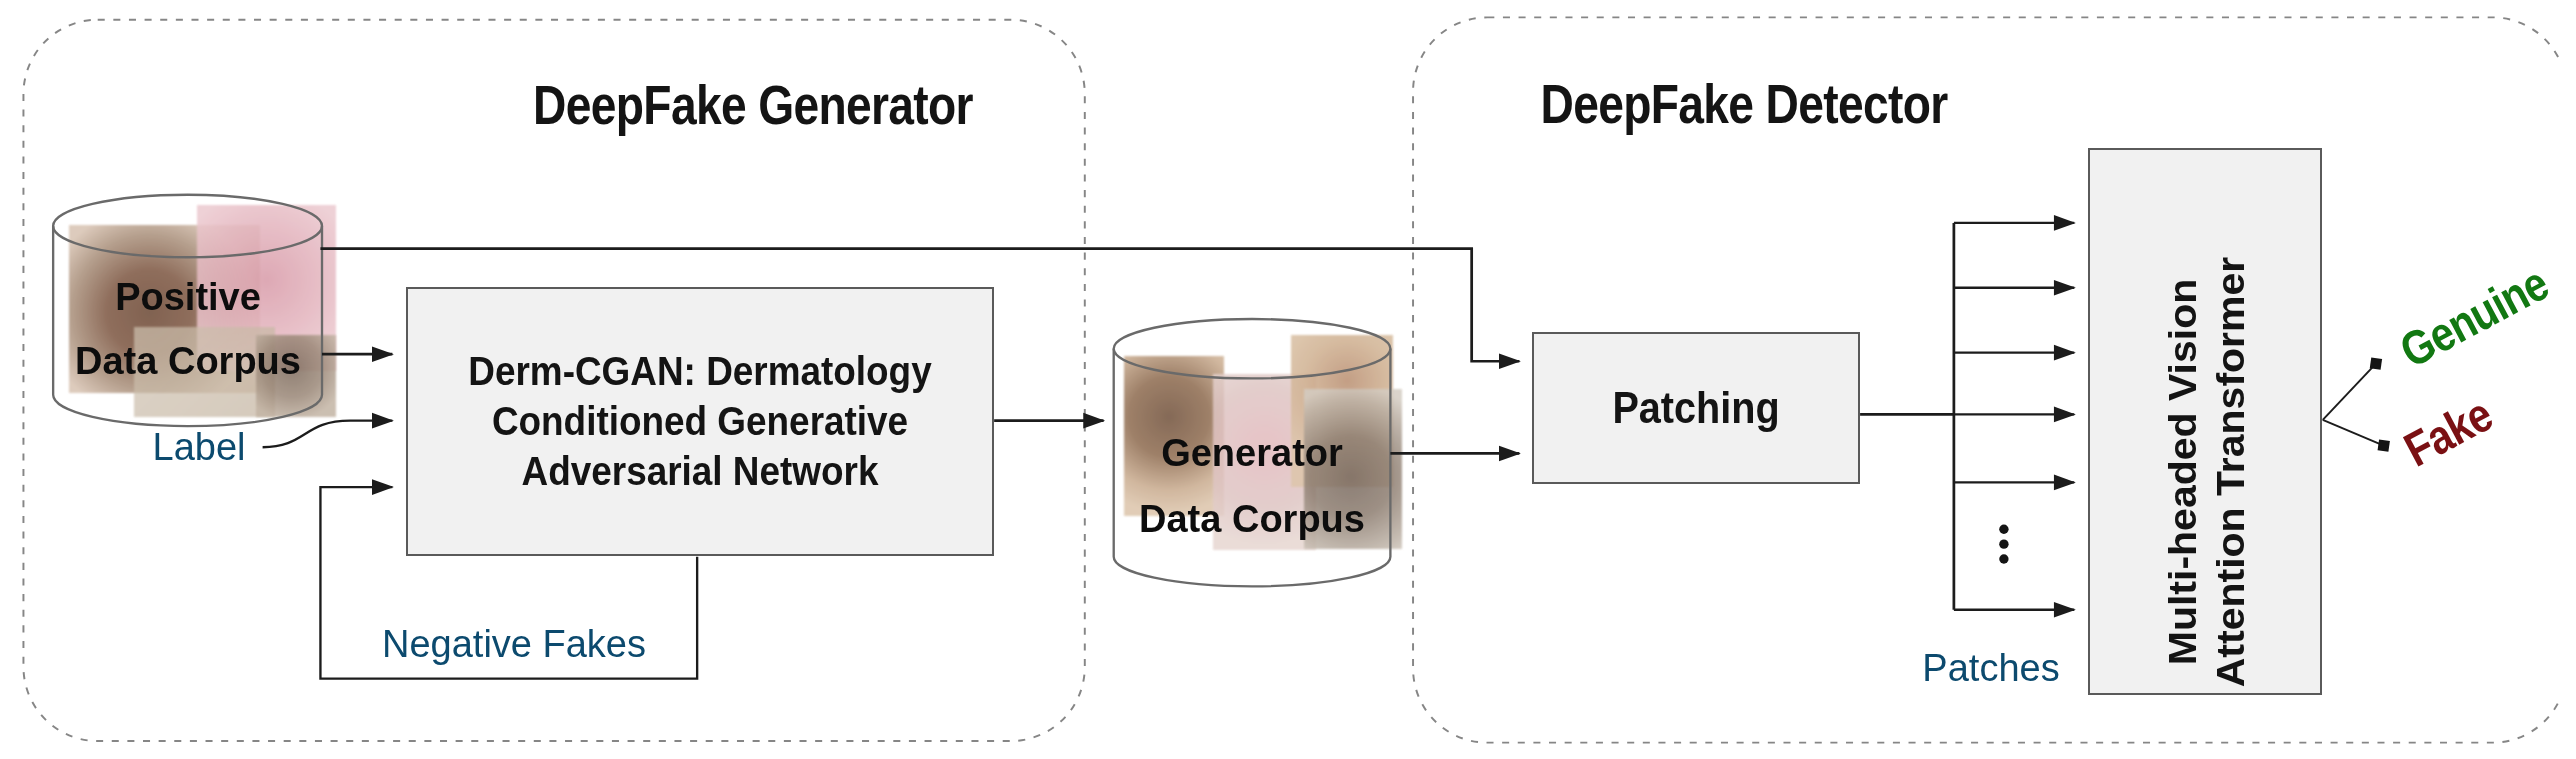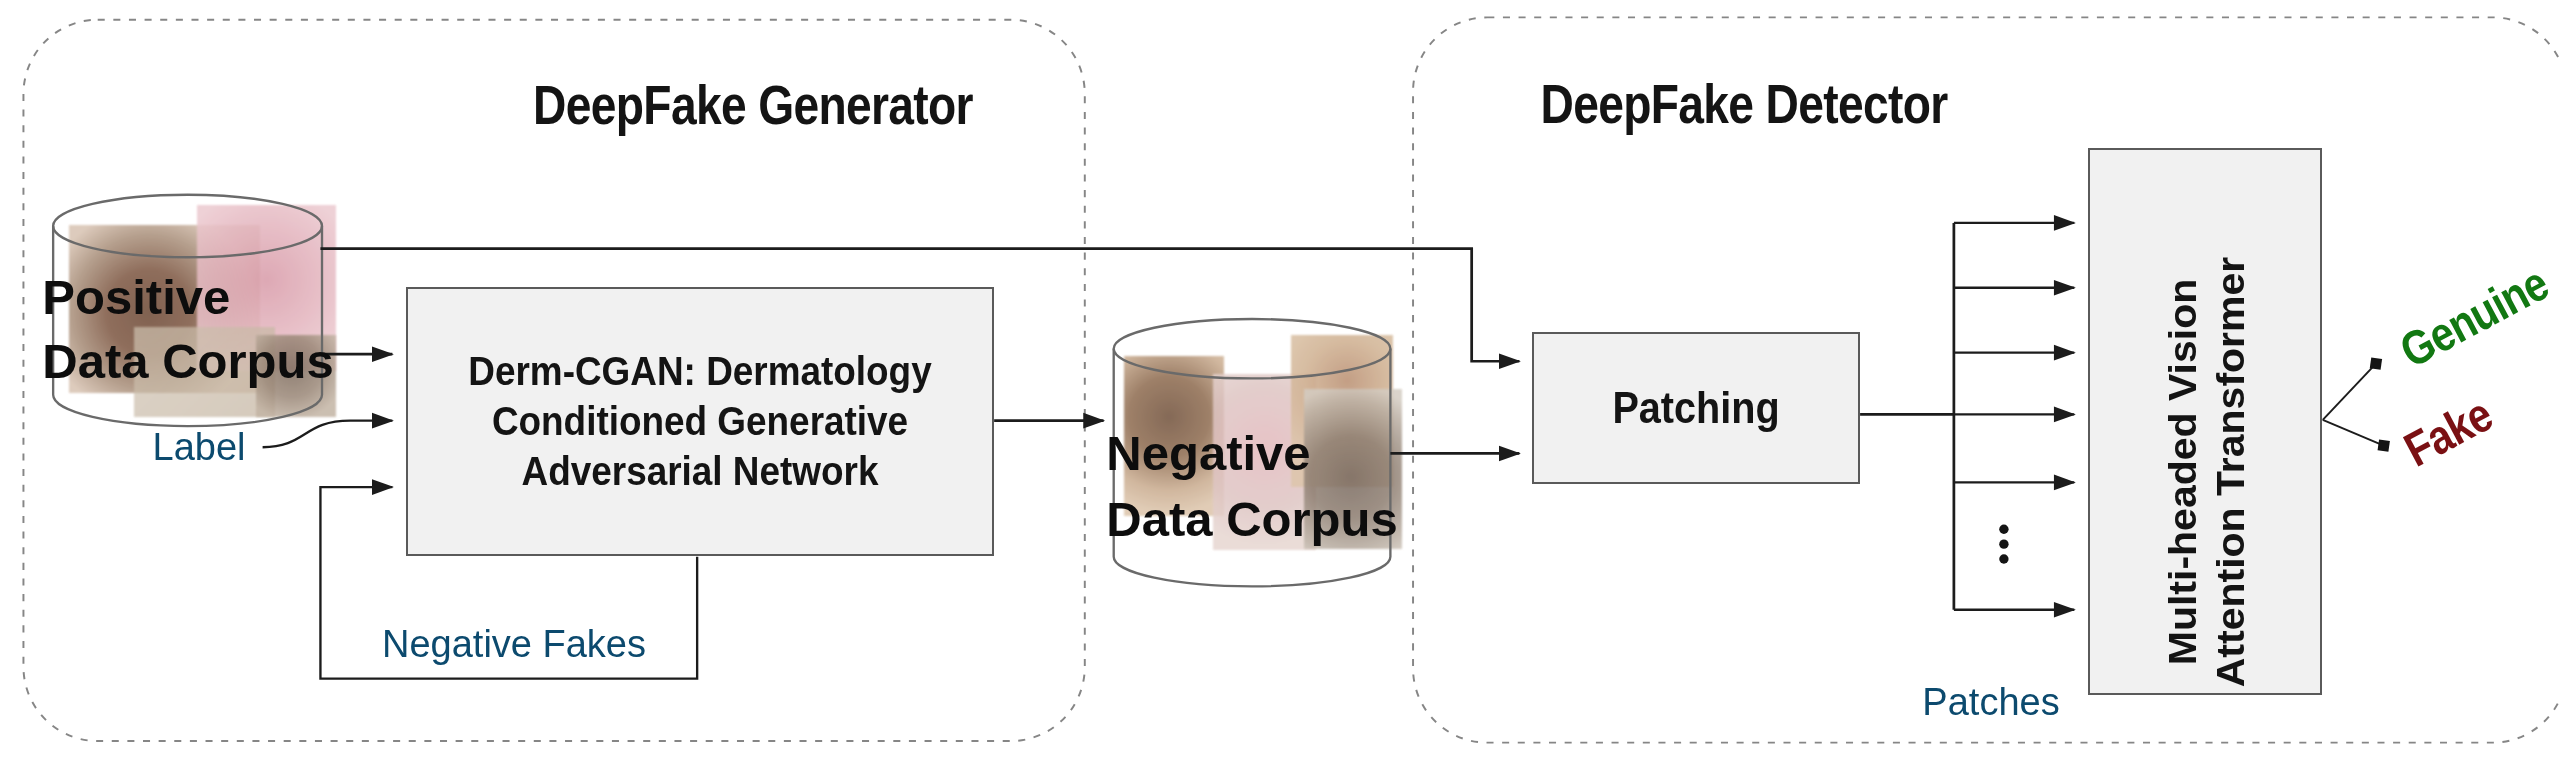--- a/index.html
+++ b/index.html
@@ -5,21 +5,21 @@
   html,body{margin:0;padding:0;background:#ffffff;}
   .canvas{position:relative;width:2560px;height:760px;background:#ffffff;overflow:hidden;
           font-family:"Liberation Sans", sans-serif;color:#111;}
   .abs{position:absolute;}
   .center{transform:translate(-50%,-50%);}
   .title{font-size:55px;font-weight:700;white-space:nowrap;color:#141414;
          transform:translate(-50%,-50%) scale(0.84,1);letter-spacing:-0.8px;}
   .box{position:absolute;background:#f1f1f1;border:2.3px solid #5a5a5a;box-sizing:border-box;}
   .boxtext{font-weight:700;color:#141414;text-align:center;
            transform:translate(-50%,-50%) scale(0.9,1);white-space:nowrap;}
-  .corpus-label{font-weight:700;font-size:49px;color:#0d0d0d;text-align:left;white-space:nowrap;}
+  .corpus-label{font-weight:700;font-size:38px;color:#0d0d0d;text-align:center;white-space:nowrap;}
   .plain{font-weight:400;font-size:38px;color:#0c4a6e;white-space:nowrap;}
   .photo{position:absolute;filter:blur(1.2px);opacity:0.85;}
   .rot-output{font-weight:700;font-size:48px;white-space:nowrap;letter-spacing:-0.8px;}
   svg{position:absolute;left:0;top:0;}
 </style>
 </head>
 <body>
 
 <div class="canvas">
 
@@ -112,27 +112,27 @@
 
   <div class="abs boxtext" style="left:700px;top:421px;font-size:41px;line-height:50px;">
     <div>Derm-CGAN: Dermatology</div>
     <div>Conditioned Generative</div>
     <div>Adversarial Network</div>
   </div>
 
   <div class="abs plain center" style="left:514px;top:644px;">Negative Fakes</div>
 
   <div class="abs corpus-label" style="left:1252px;top:486px;line-height:66px;transform:translate(-50%,-50%);">
-    <div>Negative</div>
+    <div>Generator</div>
     <div>Data Corpus</div>
   </div>
 
   <div class="abs boxtext" style="left:1696px;top:408px;font-size:44px;">Patching</div>
 
-  <div class="abs plain center" style="left:1991px;top:668px;margin-top:34px;">Patches</div>
+  <div class="abs plain center" style="left:1991px;top:668px;">Patches</div>
 
   <div class="abs" style="left:2206px;top:422px;width:563px;margin-left:-281px;text-align:center;
               font-size:41px;font-weight:700;line-height:50px;color:#141414;
               transform:rotate(-90deg) scale(1,0.95);transform-origin:50% 50%;">
     <div>Multi-headed Vision</div>
     <div>Attention Transformer</div>
   </div>
 
   <div class="abs rot-output" style="left:2474px;top:317px;color:#127812;transform:translate(-50%,-50%) rotate(-28deg) scale(0.85,1);">Genuine</div>
 

